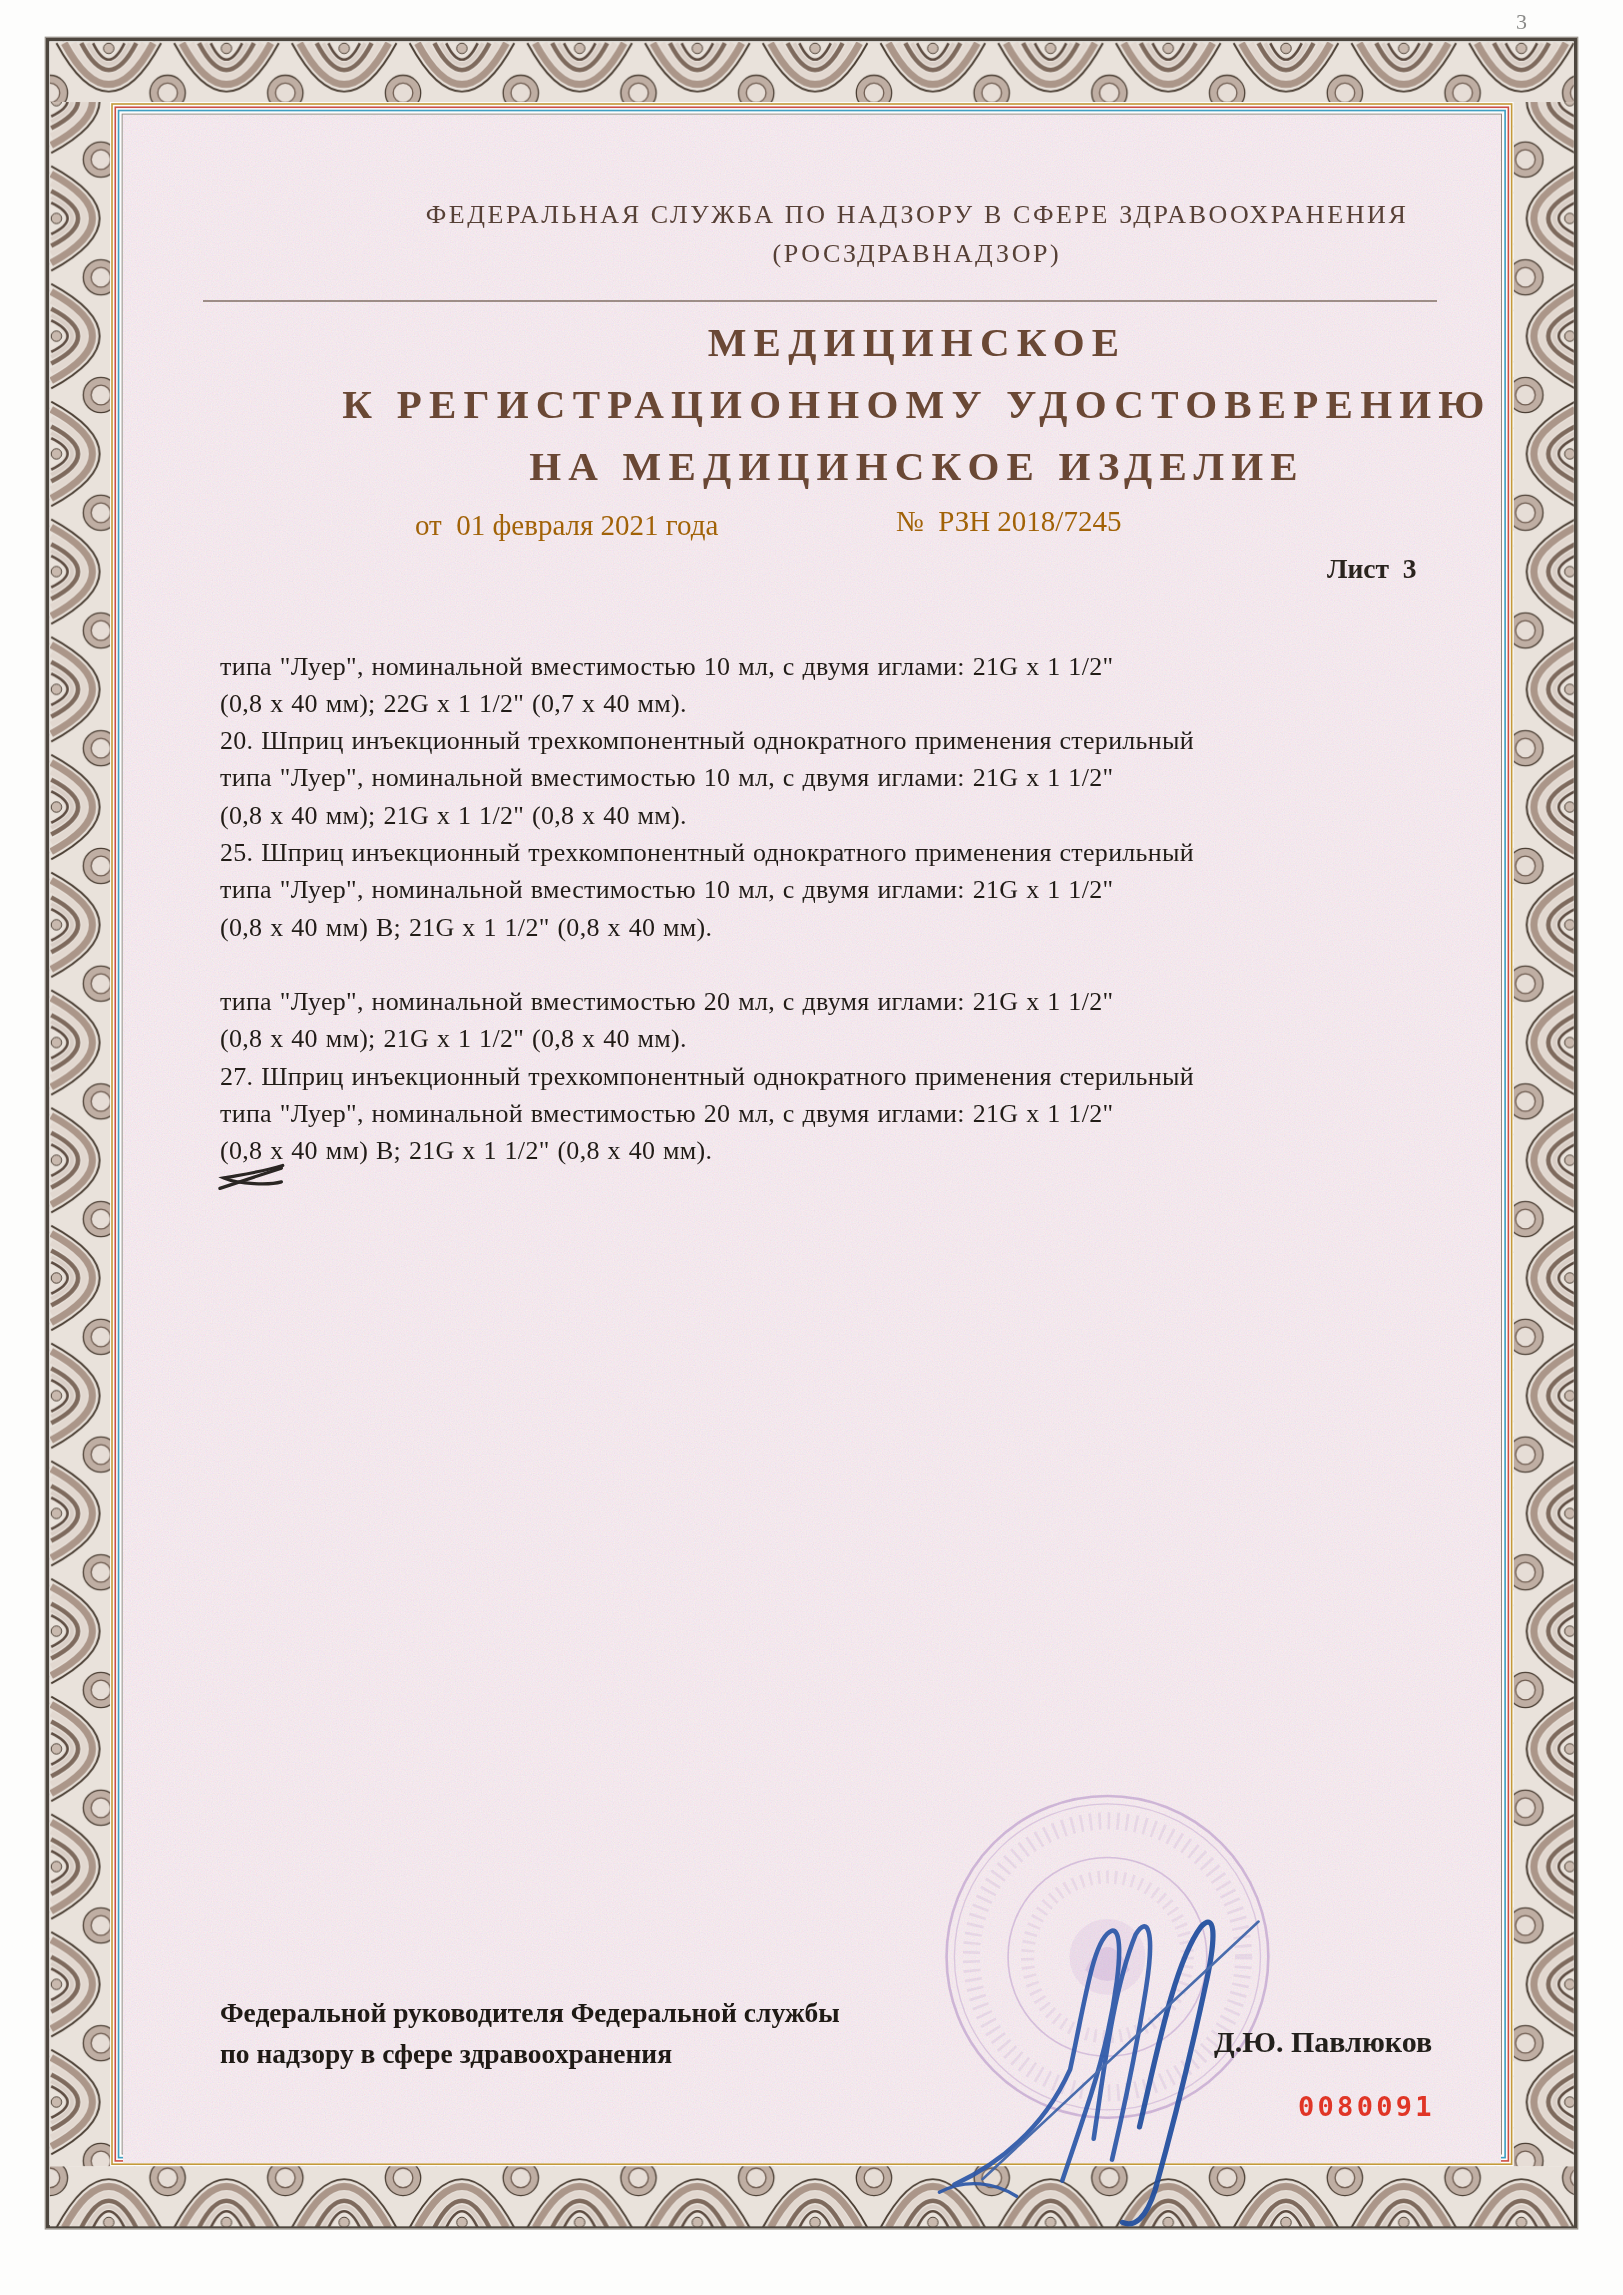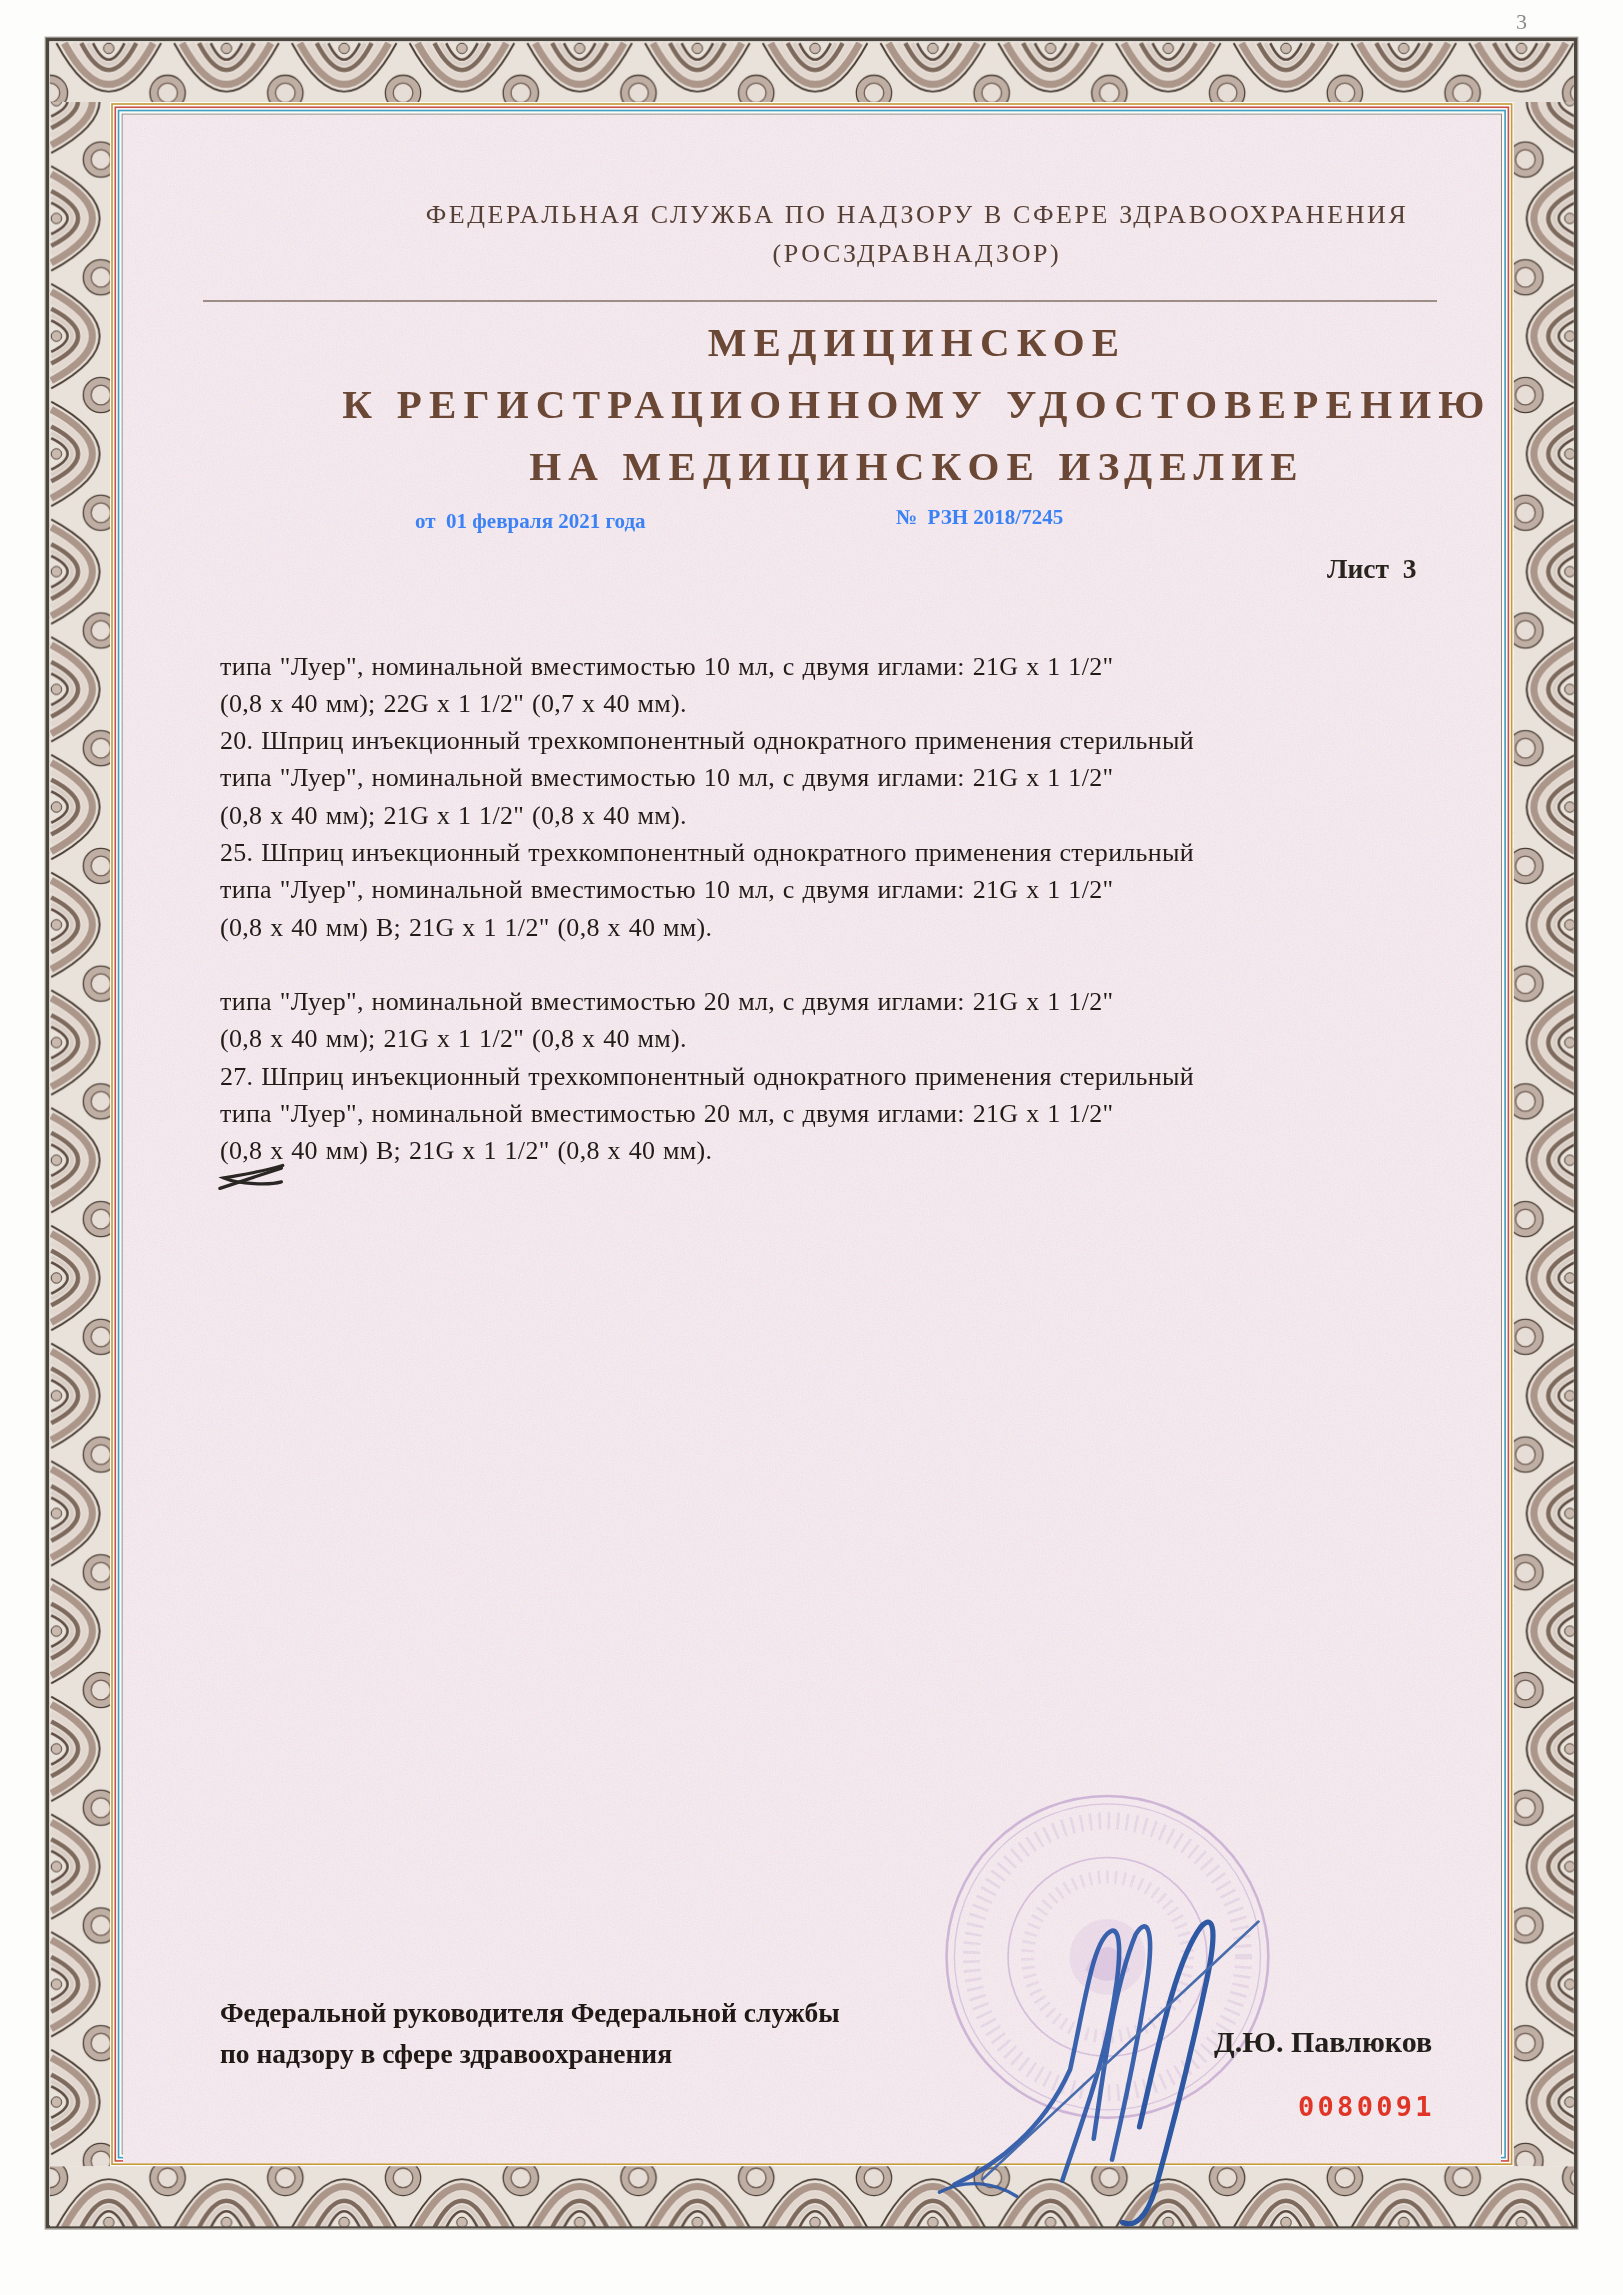--- a/index.html
+++ b/index.html
@@ -12,21 +12,21 @@
     position:absolute;left:123px;top:115px;width:1378px;height:2048px;
     background:#f6edf0;
   }
   .noise{position:absolute;left:123px;top:115px;width:1378px;height:2048px;}
   .txt{position:absolute;white-space:pre;color:#221c18;}
   .center{left:123px;width:1588px;text-align:center;}
   .org{font-size:26px;letter-spacing:2.6px;color:#564036;}
   .sep{position:absolute;left:203px;top:300px;width:1234px;height:0;
        border-top:2px solid rgba(110,92,80,.65);}
   .title{font-weight:bold;font-size:41px;letter-spacing:7.2px;color:#6a4835;}
-  .dateline{font-weight:bold;font-size:21px;color:#3b82f6;}
+  .dateline{font-weight:normal;font-size:29px;color:#a16207;}
   .sheet{font-weight:bold;font-size:27.5px;color:#2a241e;}
   .body-line{position:absolute;left:220px;font-size:26px;color:#211c17;
              letter-spacing:0.3px;word-spacing:1px;}
   .footer-title{position:absolute;left:220px;font-weight:bold;font-size:27.5px;color:#1f1a15;}
   .signer-name{position:absolute;left:1214px;top:2025px;font-weight:bold;font-size:30px;color:#23201c;}
   .serial{position:absolute;left:1298px;top:2091px;font-family:"DejaVu Sans Mono",monospace;
           font-weight:bold;font-size:27px;letter-spacing:3.3px;color:#e03526;}
   .corner-mark{position:absolute;left:1516px;top:9.2px;font-size:22px;color:#8a8a88;}
 </style>
 </head>

